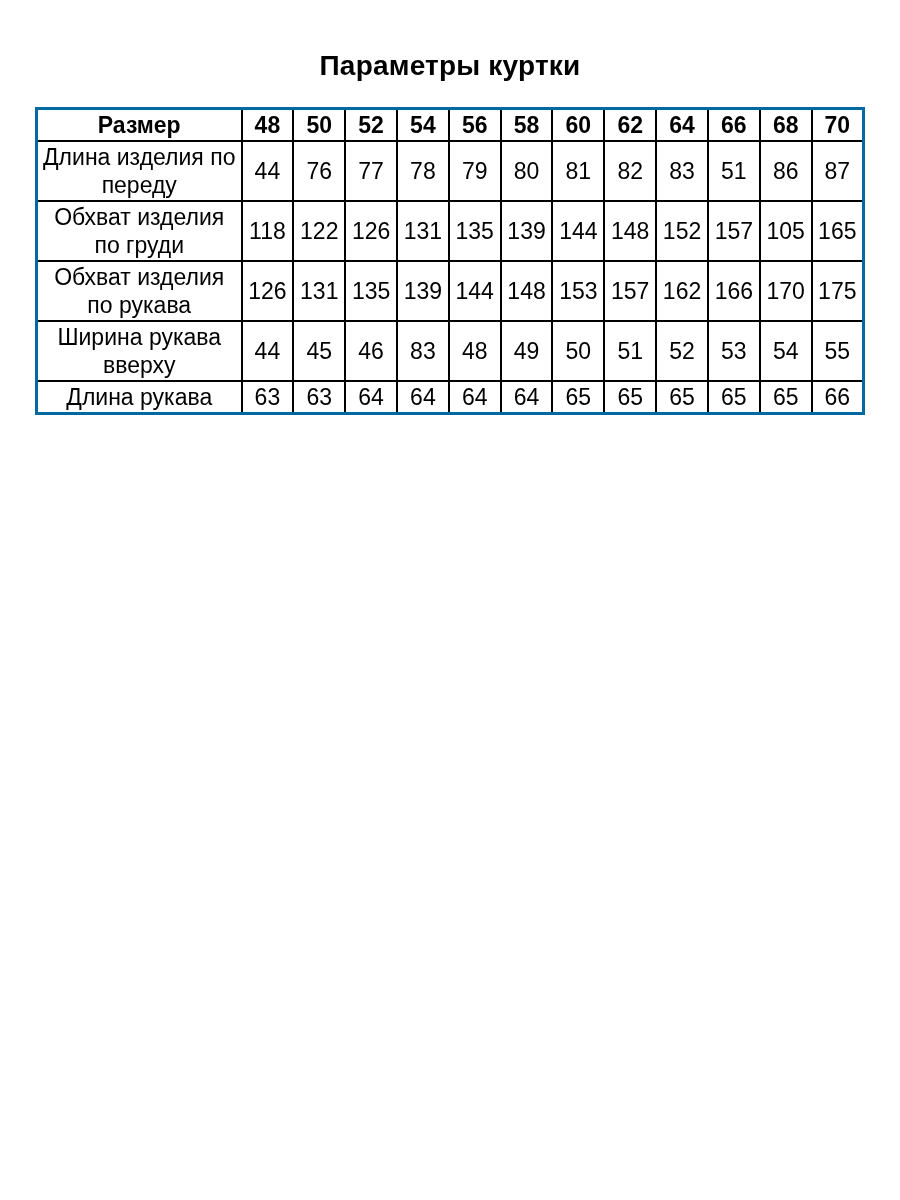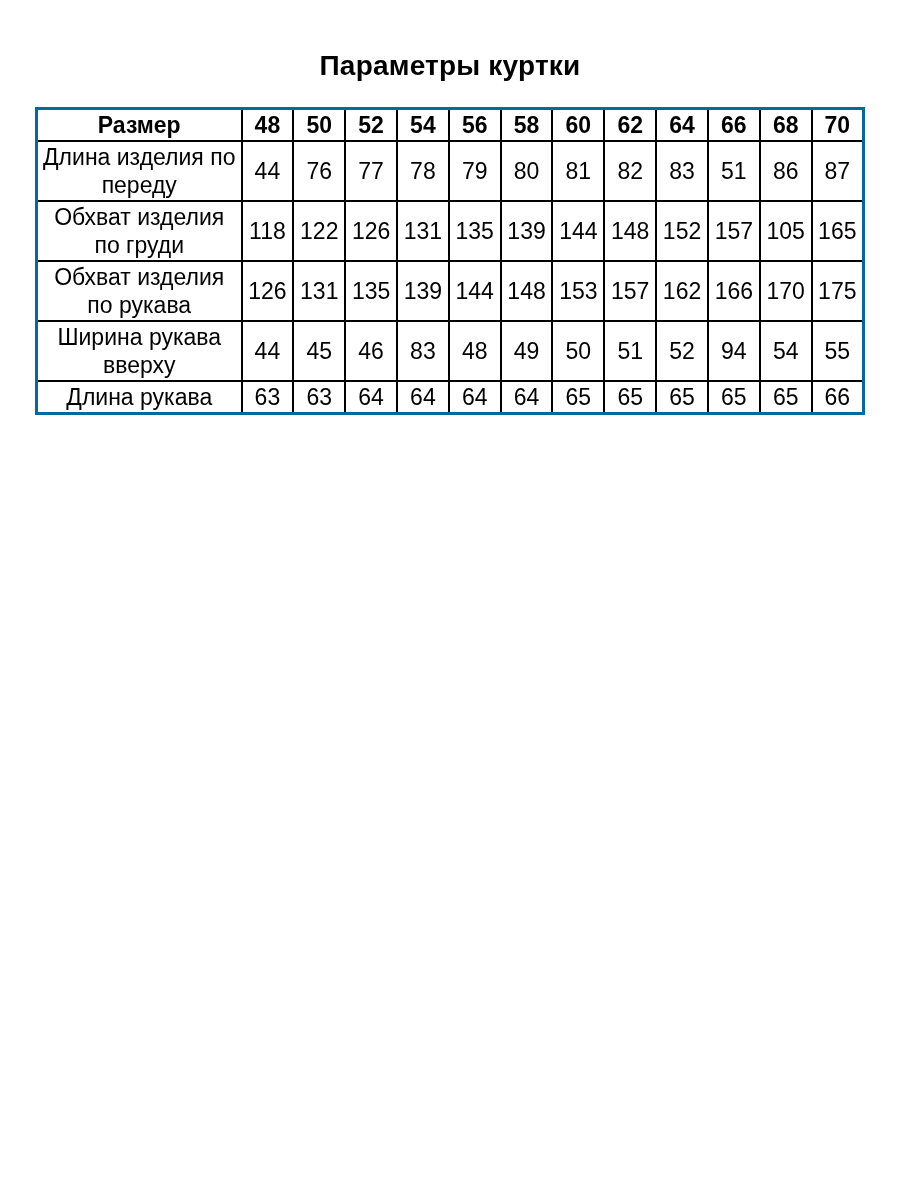--- a/index.html
+++ b/index.html
@@ -123,21 +123,21 @@
           <td>Ширина рукава вверху</td>
           <td>44</td>
           <td>45</td>
           <td>46</td>
           <td>83</td>
           <td>48</td>
           <td>49</td>
           <td>50</td>
           <td>51</td>
           <td>52</td>
-          <td>94</td>
+          <td>53</td>
           <td>54</td>
           <td>55</td>
         </tr>
         <tr>
           <td>Длина рукава</td>
           <td>63</td>
           <td>63</td>
           <td>64</td>
           <td>64</td>
           <td>64</td>

